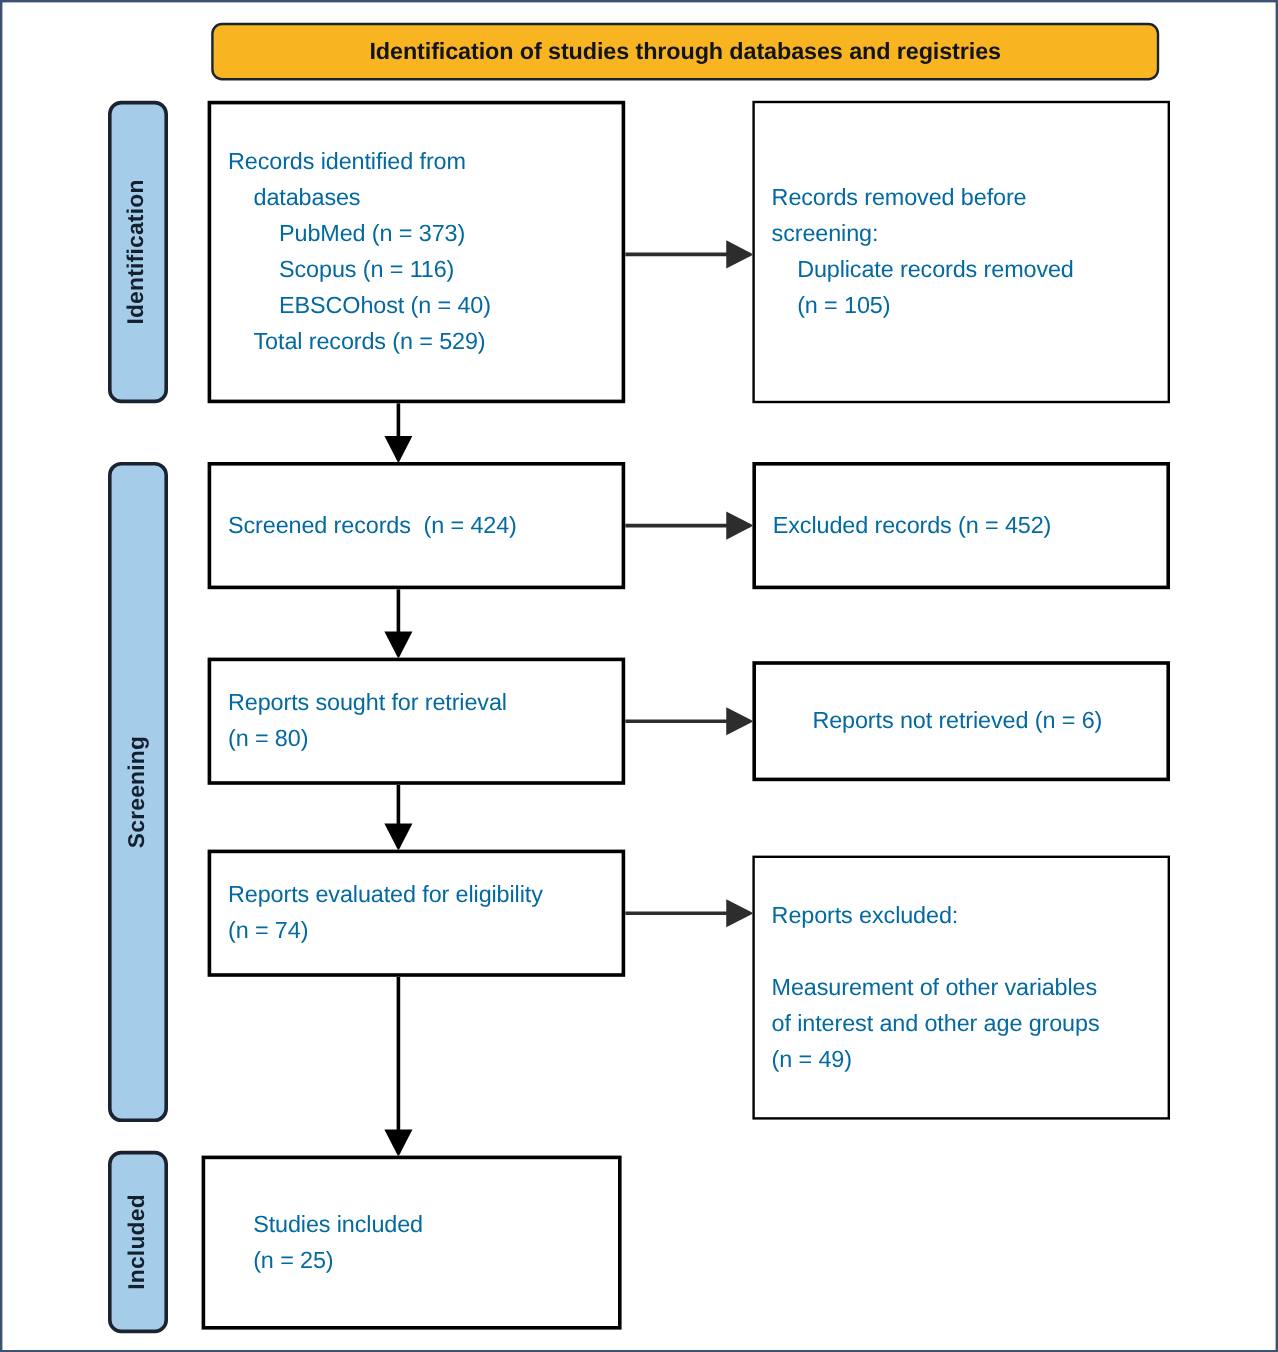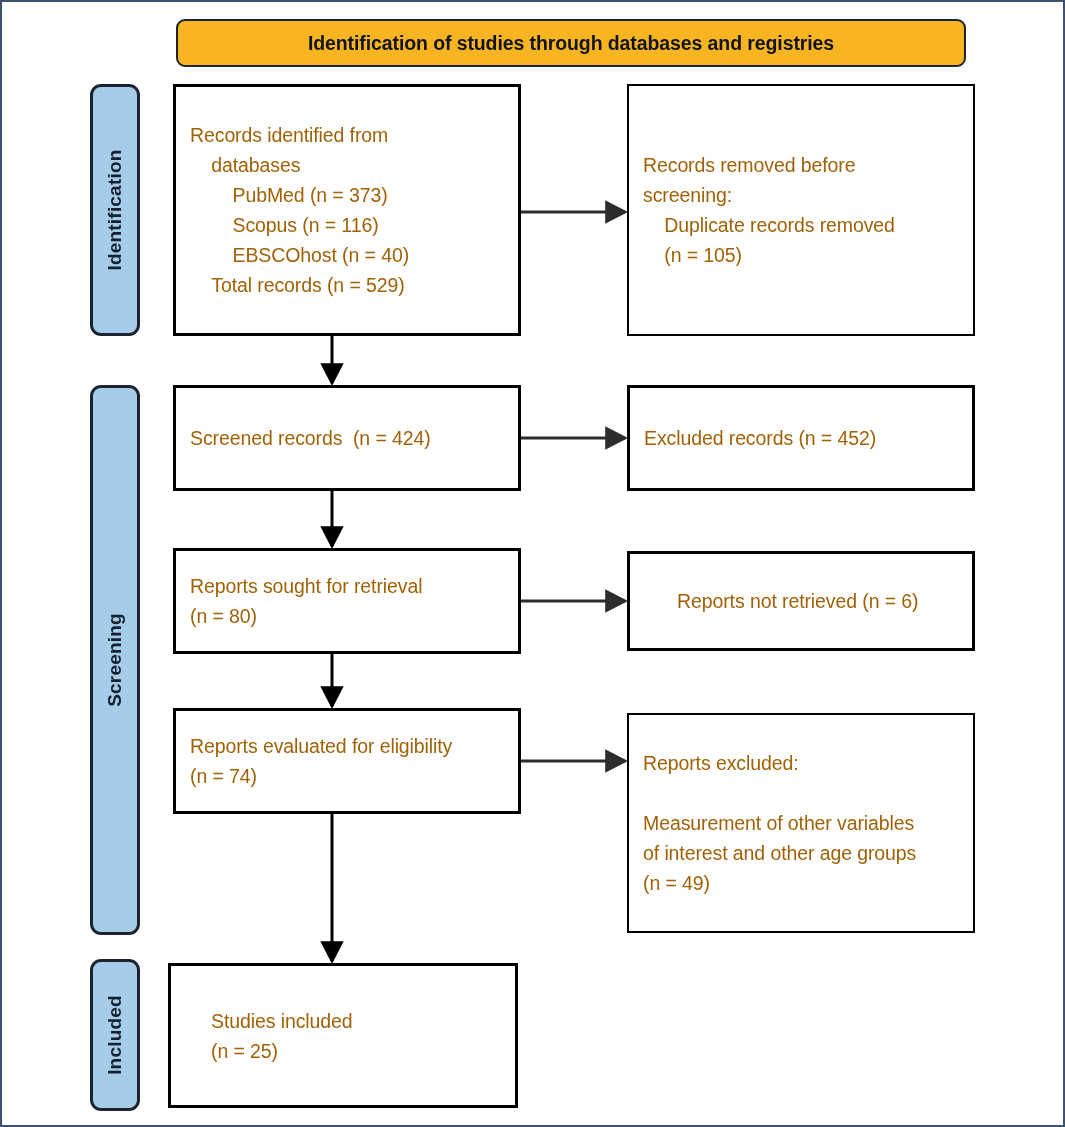--- a/index.html
+++ b/index.html
@@ -76,21 +76,21 @@
     border: 3px solid #000000;
     padding: 0 14px;
     display: flex;
     flex-direction: column;
     justify-content: center;
   }
   .box.thin { border-width: 2px; }
   .box .txt {
     font-size: 19.5px;
     line-height: 30px;
-    color: #a16207;
+    color: #0369a1;
     white-space: pre-wrap;
     letter-spacing: -0.1px;
   }
 
   
   #box-records-identified { left: 173px; top: 84px;  width: 348px; height: 252px; }
   #box-screened-records   { left: 173px; top: 385px; width: 348px; height: 106px; }
   #box-reports-sought     { left: 173px; top: 548px; width: 348px; height: 106px; }
   #box-reports-evaluated  { left: 173px; top: 708px; width: 348px; height: 106px; }
   #box-studies-included   { left: 168px; top: 963px; width: 350px; height: 145px; padding-left: 40px; }

